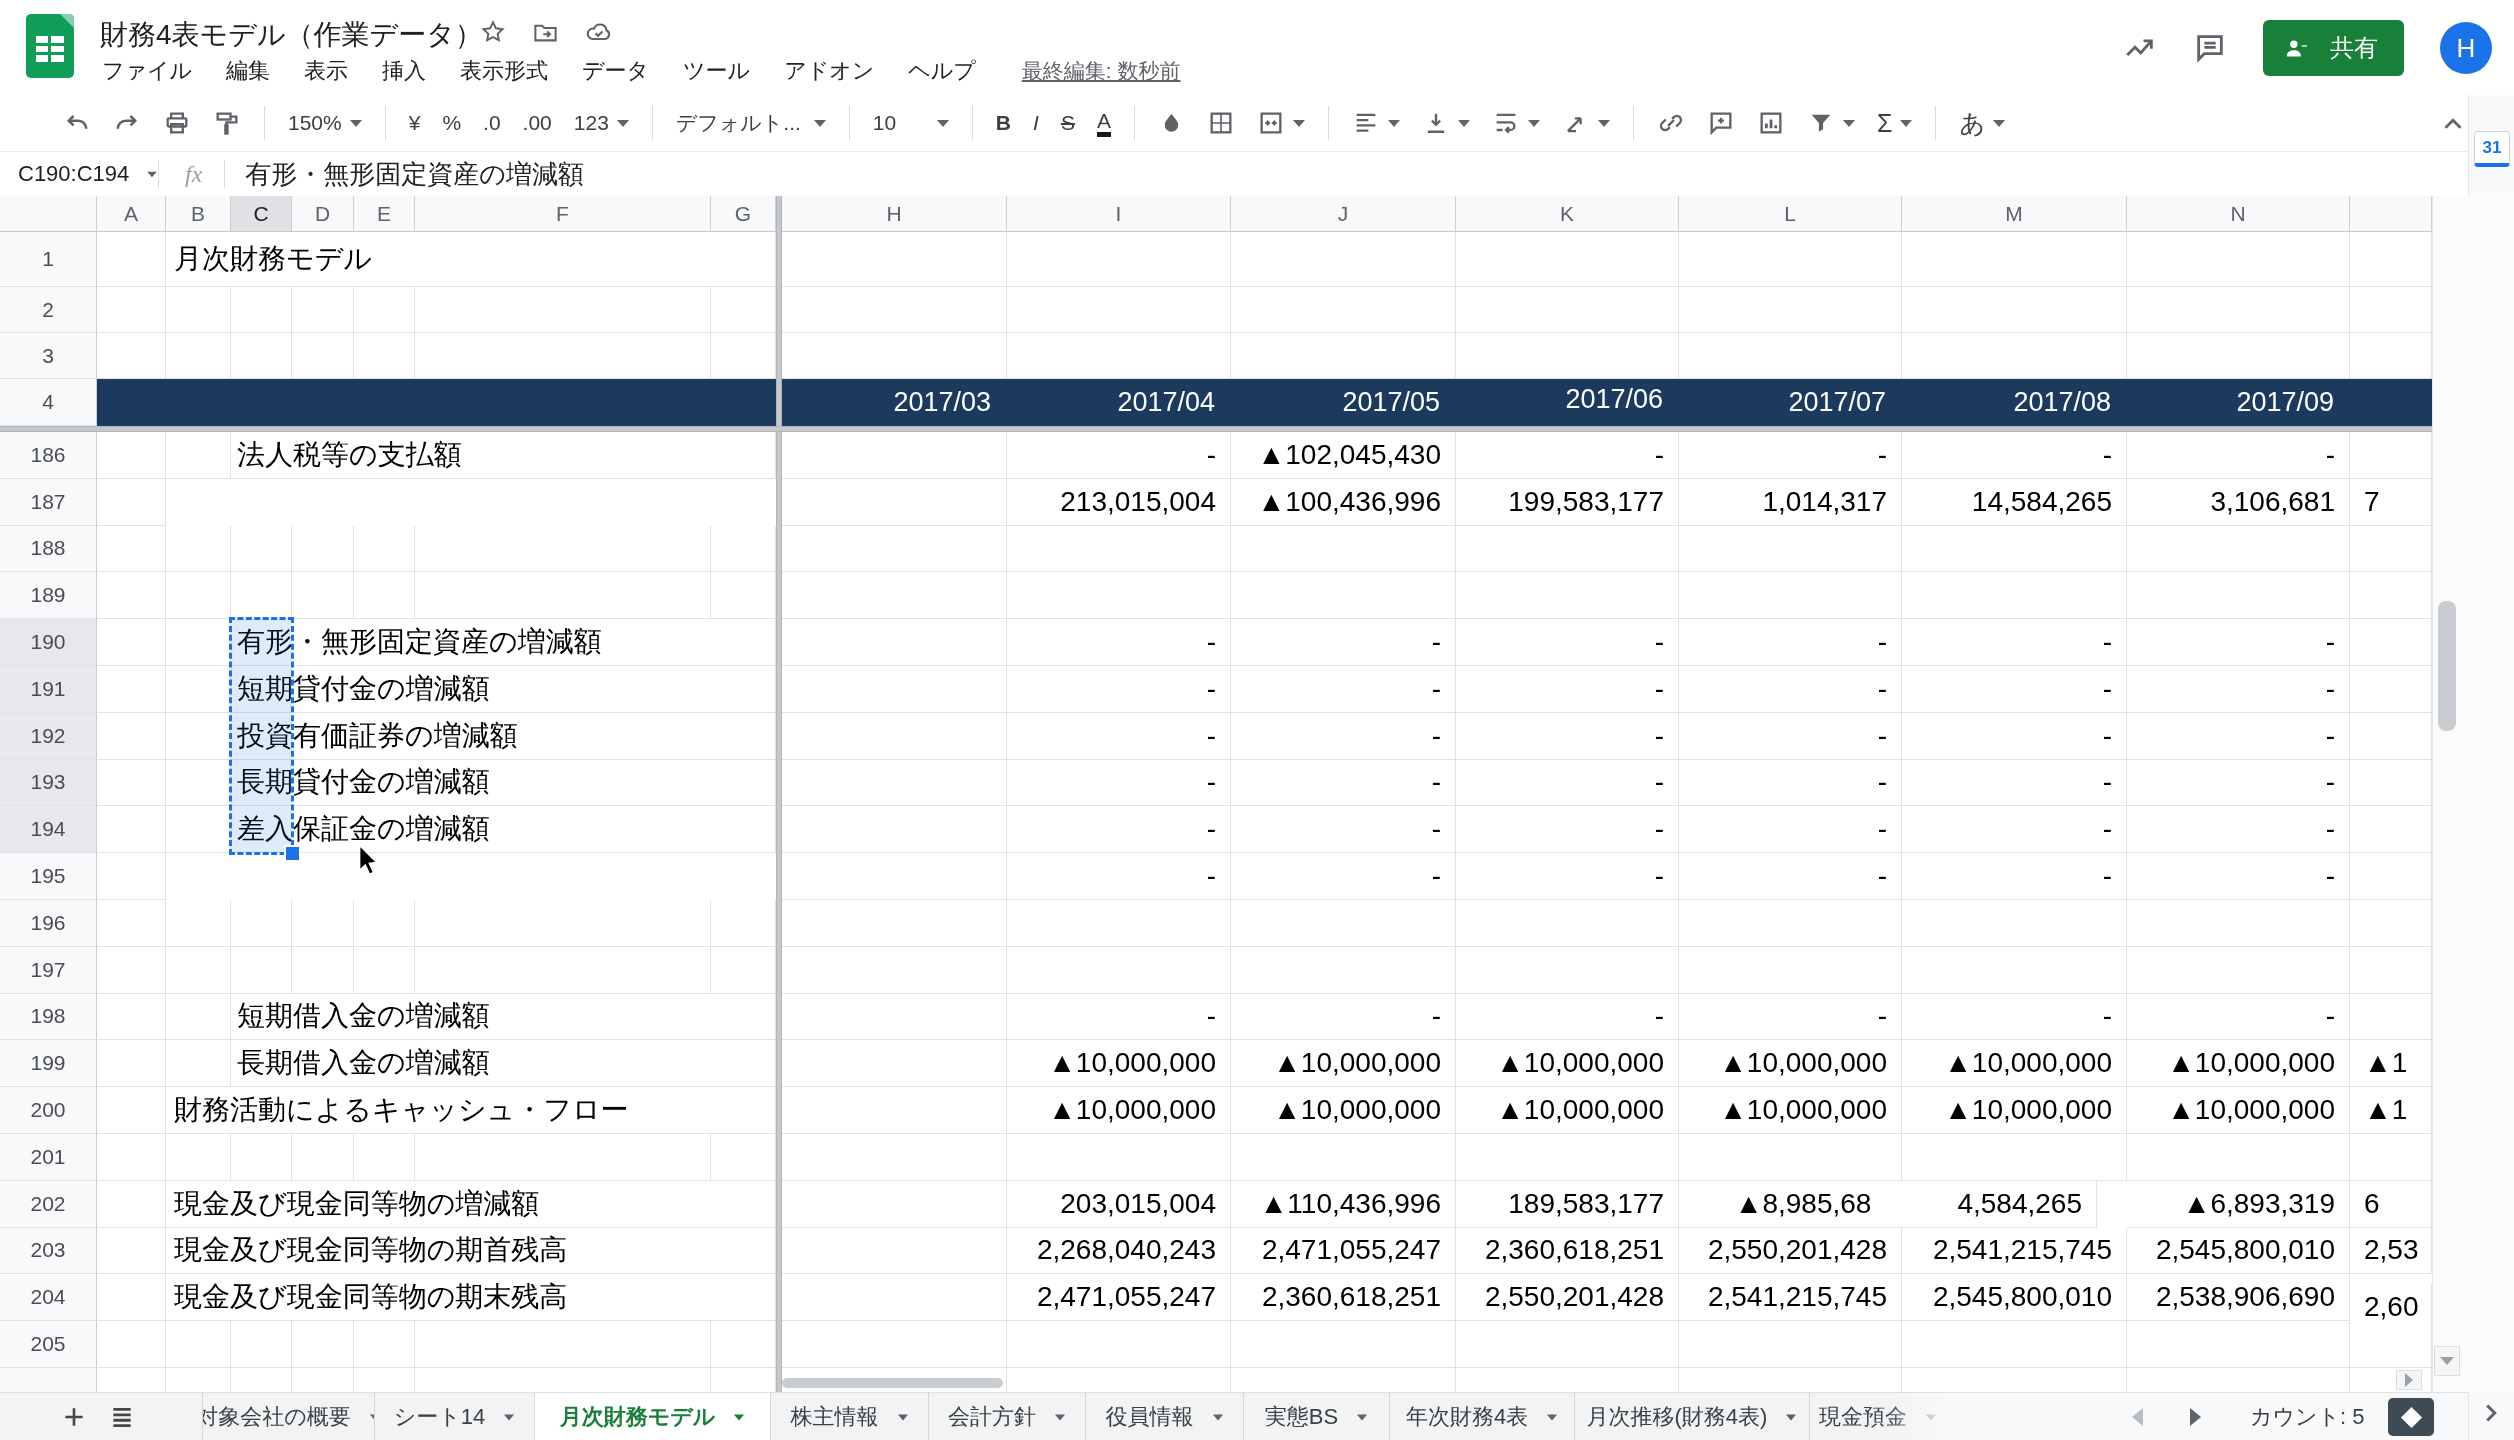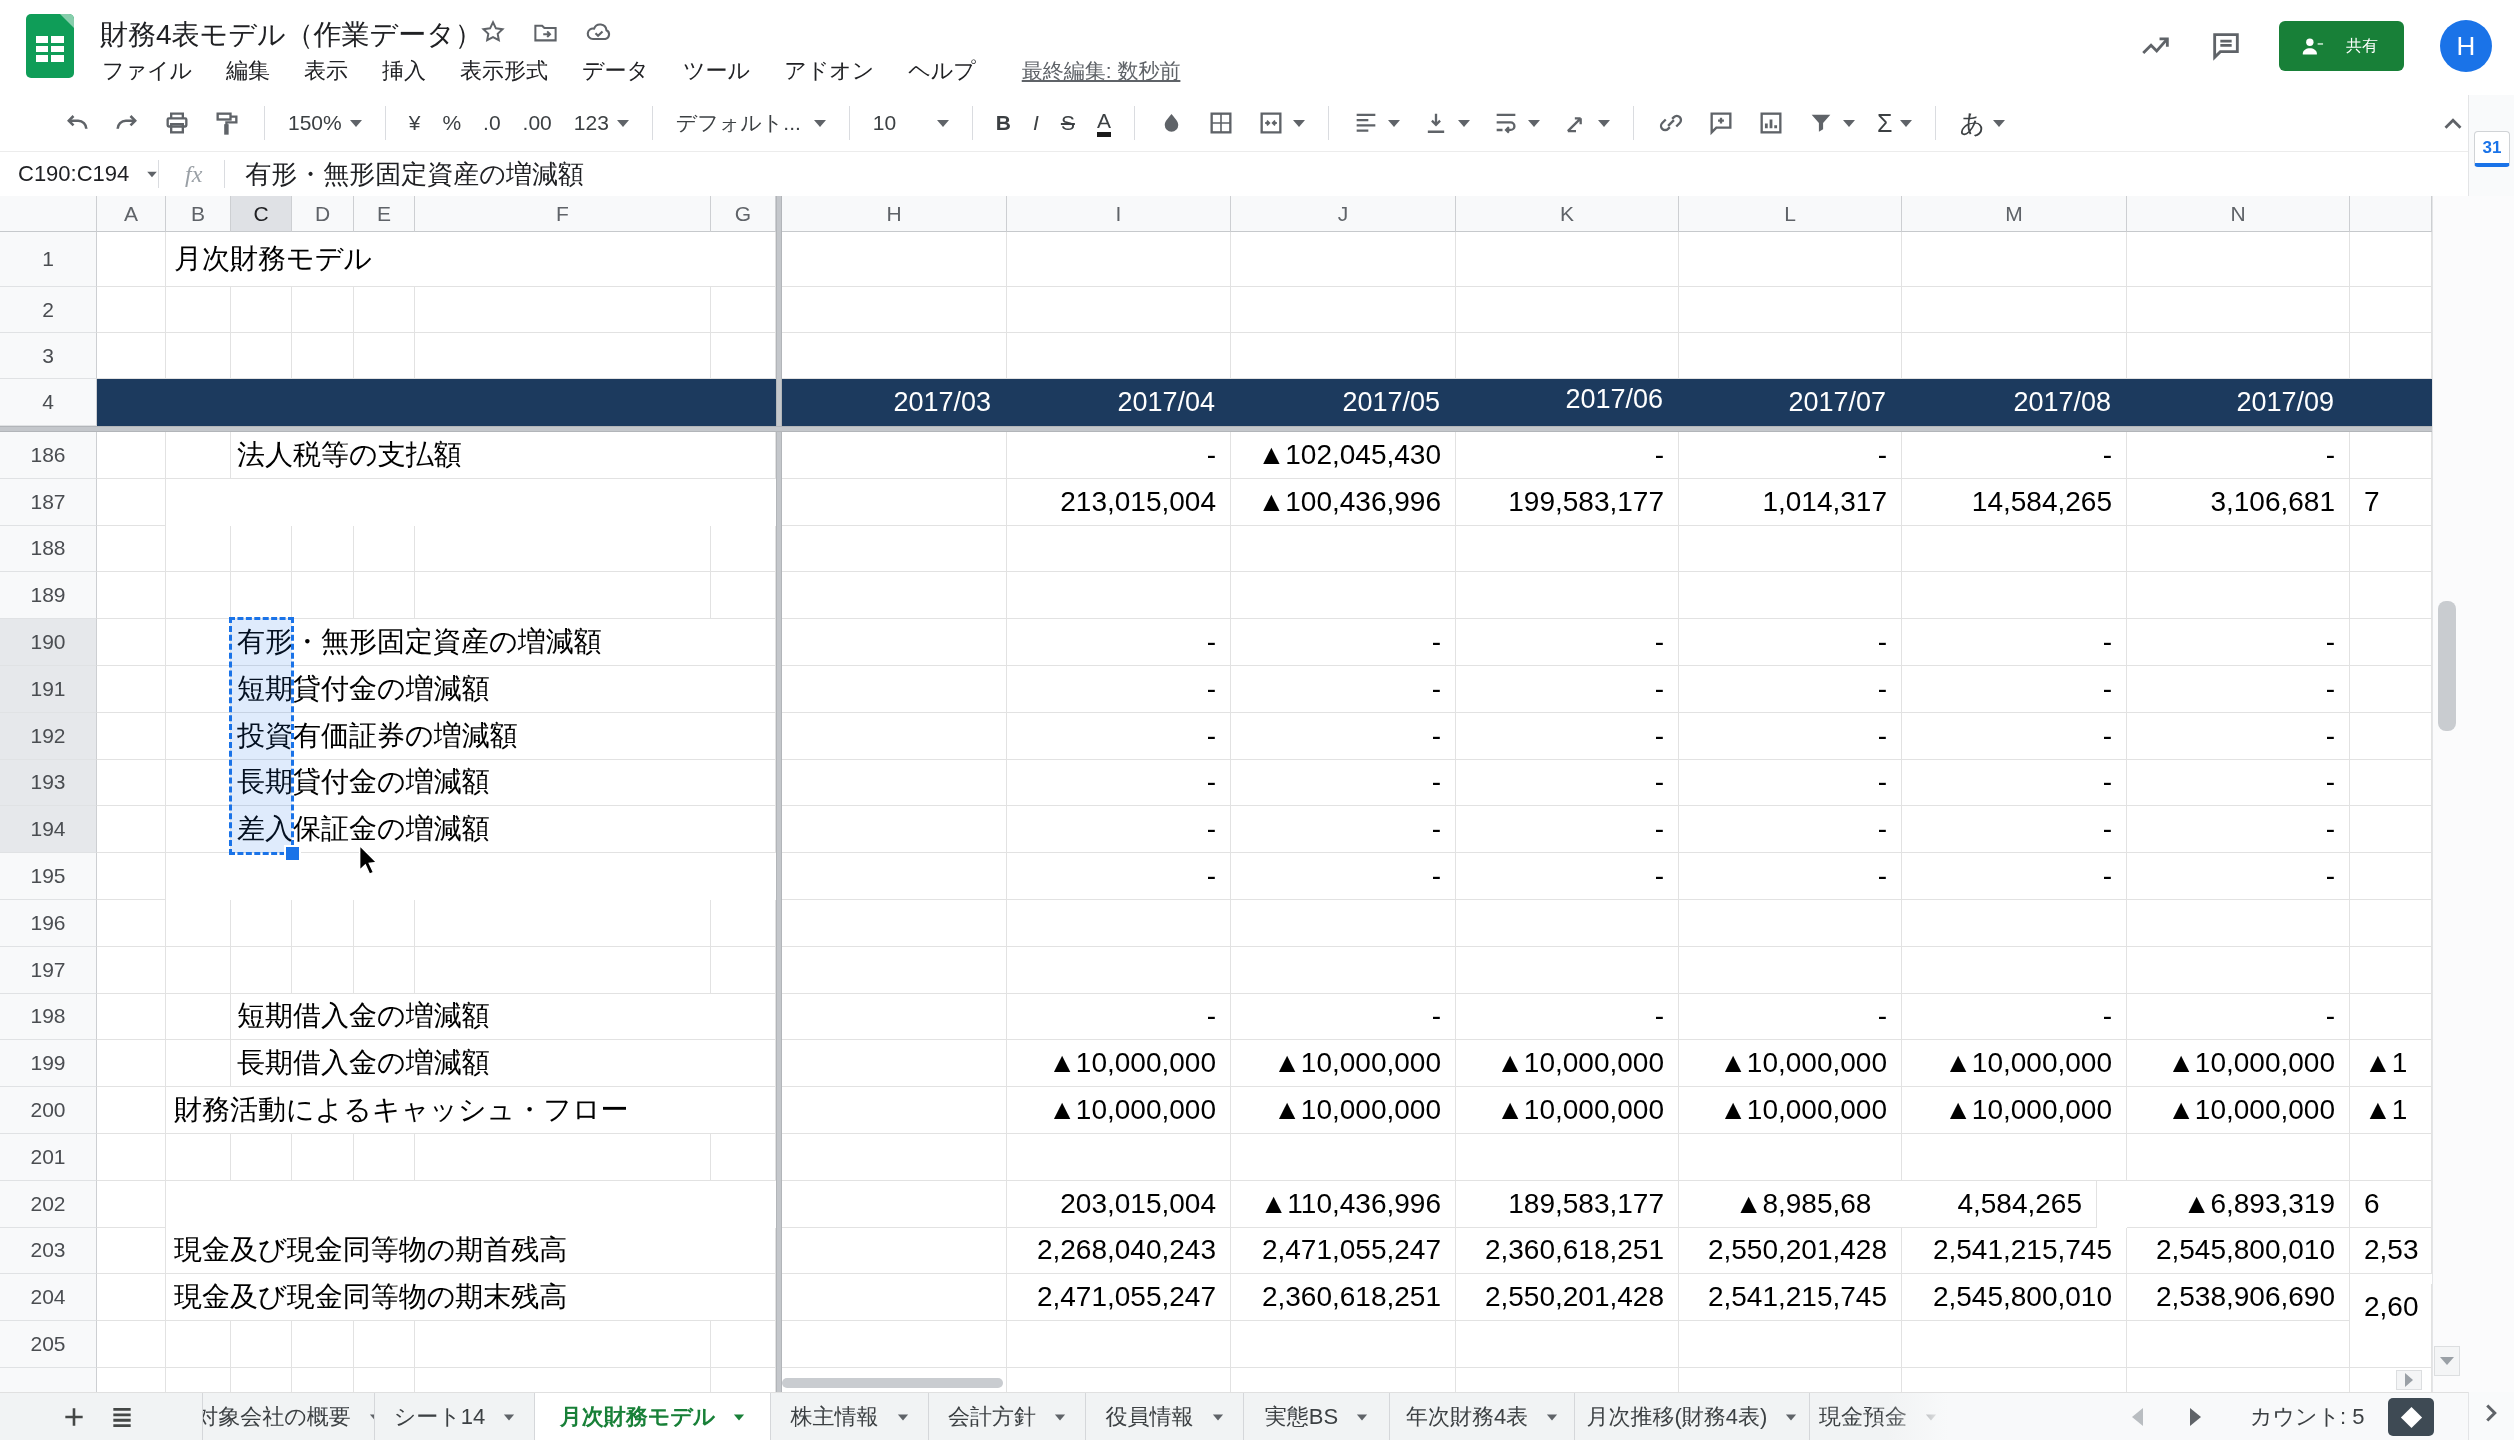--- a/index.html
+++ b/index.html
@@ -10,21 +10,21 @@
   .logo{position:absolute;left:26px;top:14px;width:48px;height:64px;background:#0f9d58;border-radius:5px;}
   .logo .fold{position:absolute;right:0;top:0;width:14px;height:14px;background:#87ceac;border-radius:0 5px 0 0;clip-path:polygon(0 0,100% 100%,100% 0);}
   .logo .gridico{position:absolute;left:10px;top:22px;width:28px;height:26px;background:#fff;}
   .logo .gridico i{position:absolute;background:#0f9d58;}
   .title{position:absolute;left:100px;top:16px;font-size:28px;color:#202124;white-space:nowrap;}
   .t-icons{position:absolute;left:480px;top:18px;display:flex;gap:26px;align-items:center;color:#5f6368;}
   .menus{position:absolute;left:102px;top:56px;display:flex;gap:34px;font-size:22px;color:#202124;}
   .menus span{cursor:default;}
   .lastedit{font-size:21px;color:#5f6368;text-decoration:underline;margin-left:12px;align-self:center;}
   .tb-right{position:absolute;right:22px;top:20px;display:flex;align-items:center;gap:36px;}
-  .sharebtn{display:flex;align-items:center;gap:21px;background:#188038;color:#fff;font-size:16px;padding:12px 26px 12px 20px;border-radius:6px;}
+  .sharebtn{display:flex;align-items:center;gap:21px;background:#188038;color:#fff;font-size:24px;padding:12px 26px 12px 20px;border-radius:6px;}
   .avatar{width:52px;height:52px;border-radius:50%;background:#1a73e8;color:#fff;font-size:26px;display:flex;align-items:center;justify-content:center;}
   
   .toolbar{position:absolute;left:0;top:95px;width:2514px;height:57px;background:#fff;border-bottom:1px solid #ececec;display:flex;align-items:center;padding-left:52px;box-sizing:border-box;color:#3c4043;}
   .toolbar .it{display:flex;align-items:center;margin:0 11px;font-size:21px;white-space:nowrap;color:#3c4043;}
   .toolbar .sep{width:1px;height:34px;background:#dadce0;margin:0 12px;}
   .car{width:0;height:0;border-left:6px solid transparent;border-right:6px solid transparent;border-top:7px solid #5f6368;margin-left:8px;display:inline-block;}
   .bld{font-weight:bold;font-size:24px;}
   .itl{font-style:italic;font-size:24px;}
   .stk{text-decoration:line-through;font-size:24px;}
   .tcol{font-size:24px;border-bottom:5px solid #1b1b1b;line-height:1;padding-bottom:1px;}
@@ -583,20 +583,21 @@
         <div class="cell num" style="left:782px;top:902px;width:225px;height:46.8px;"></div>
         <div class="cell num" style="left:1007px;top:902px;width:224px;height:46.8px;"></div>
         <div class="cell num" style="left:1231px;top:902px;width:225px;height:46.8px;"></div>
         <div class="cell num" style="left:1456px;top:902px;width:223px;height:46.8px;"></div>
         <div class="cell num" style="left:1679px;top:902px;width:223px;height:46.8px;"></div>
         <div class="cell num" style="left:1902px;top:902px;width:225px;height:46.8px;"></div>
         <div class="cell num" style="left:2127px;top:902px;width:223px;height:46.8px;"></div>
         <div class="cell clip" style="left:2350px;top:902px;width:82px;height:46.8px;"></div>
         <div class="gut" style="top:948.8px;height:46.8px;">202</div>
         <div class="cell" style="left:97px;top:948.8px;width:69px;height:46.8px;"></div>
+        <div class="cell lbl" style="left:166px;top:948.8px;width:610px;height:46.8px;padding-left:8px;">現金及び現金同等物の増減額</div>
         <div class="cell num" style="left:782px;top:948.8px;width:225px;height:46.8px;"></div>
         <div class="cell num" style="left:1007px;top:948.8px;width:224px;height:46.8px;">203,015,004</div>
         <div class="cell num" style="left:1231px;top:948.8px;width:225px;height:46.8px;">▲110,436,996</div>
         <div class="cell num" style="left:1456px;top:948.8px;width:223px;height:46.8px;">189,583,177</div>
         <div class="cell num" style="left:1679px;top:948.8px;width:223px;height:46.8px;">▲8,985,683</div>
         <div class="cell num" style="left:1872px;top:948.8px;width:225px;height:46.8px;">4,584,265</div>
         <div class="cell num" style="left:2127px;top:948.8px;width:223px;height:46.8px;">▲6,893,319</div>
         <div class="cell clip" style="left:2350px;top:948.8px;width:82px;height:46.8px;">6</div>
         <div class="gut" style="top:995.5999999999999px;height:46.8px;">203</div>
         <div class="cell" style="left:97px;top:995.5999999999999px;width:69px;height:46.8px;"></div>

